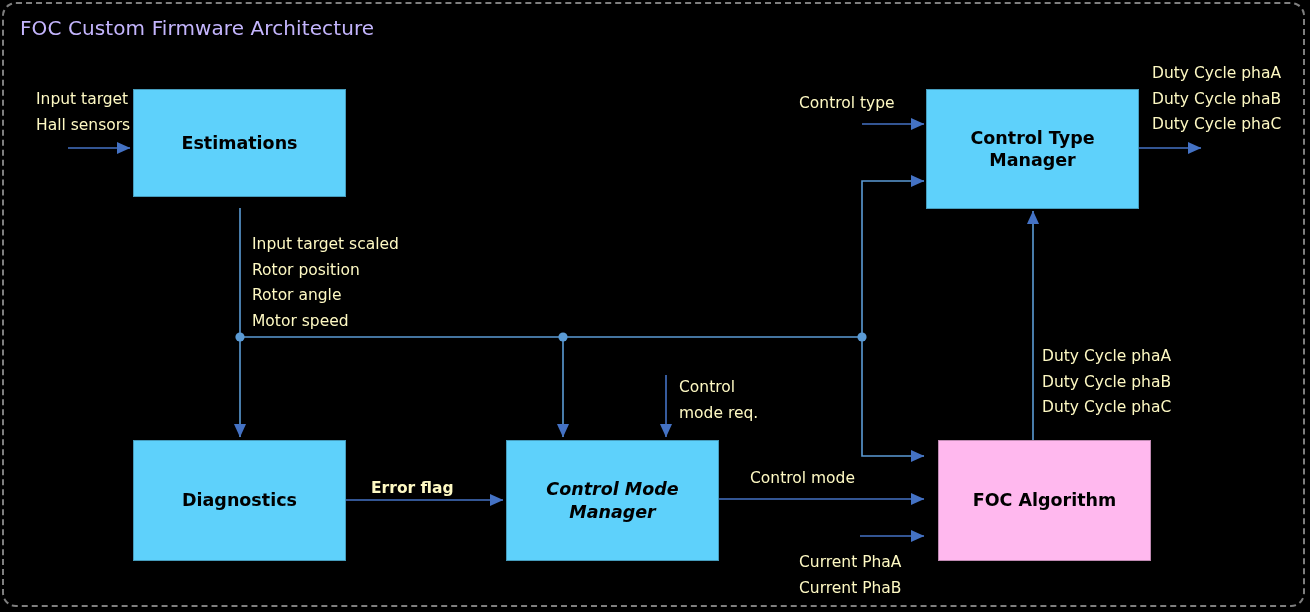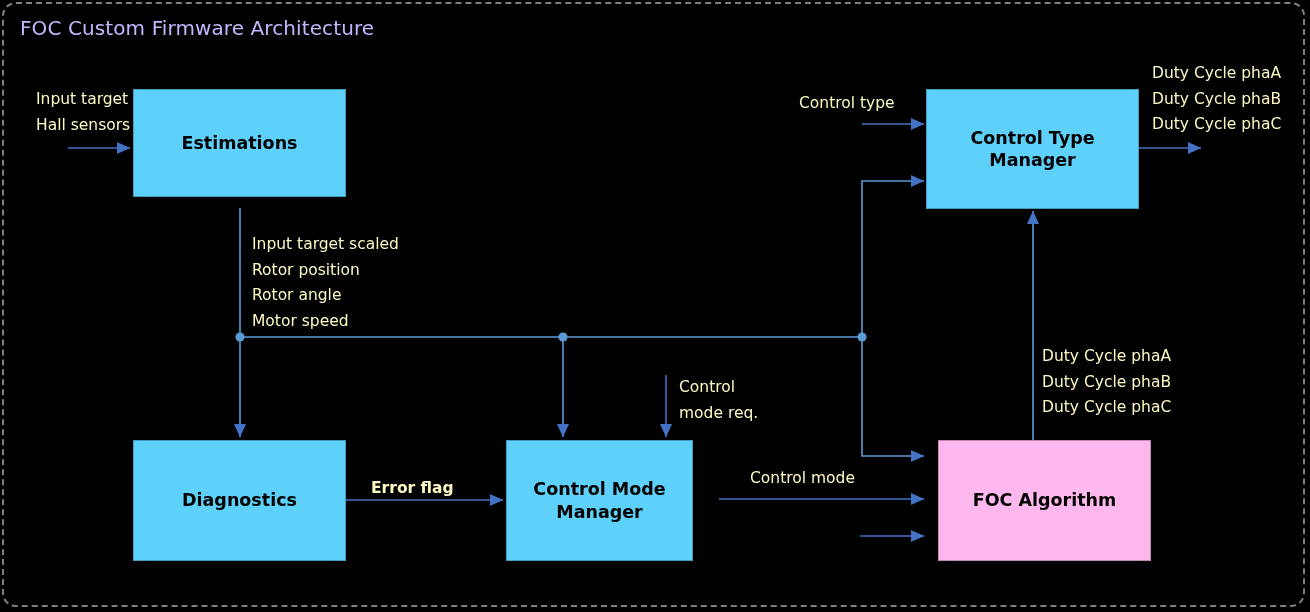--- a/index.html
+++ b/index.html
@@ -95,21 +95,21 @@
     </g>
   </svg>
 
   <div class="block cyan" style="left:133px;top:89px;width:213px;height:108px;">Estimations</div>
 
   <div class="block cyan" style="left:926px;top:89px;width:213px;height:120px;">Control Type
 Manager</div>
 
   <div class="block cyan" style="left:133px;top:440px;width:213px;height:121px;">Diagnostics</div>
 
-  <div class="block cyan" style="left:506px;top:440px;width:187px;height:121px;">Control Mode
+  <div class="block cyan" style="left:506px;top:440px;width:213px;height:121px;font-style:italic;">Control Mode
 Manager</div>
 
   <div class="block pink" style="left:926px;top:440px;width:213px;height:121px;margin-left:12px;">FOC
 Algorithm</div>
 
   <div class="lbl" style="left:36px;top:87px;">Input target
 Hall sensors</div>
 
   <div class="lbl" style="left:252px;top:232px;">Input target scaled
 Rotor position
@@ -126,14 +126,16 @@
 Duty Cycle phaB
 Duty Cycle phaC</div>
 
   <div class="lbl" style="left:679px;top:375px;">Control
 mode req.</div>
 
   <div class="lbl" style="left:371px;top:476px;font-weight:bold;">Error flag</div>
 
   <div class="lbl" style="left:750px;top:466px;">Control mode</div>
 
+  <div class="lbl" style="left:799px;top:550px;">Current PhaA
+Current PhaB</div>
 
 </div>
 
 </body></html>

